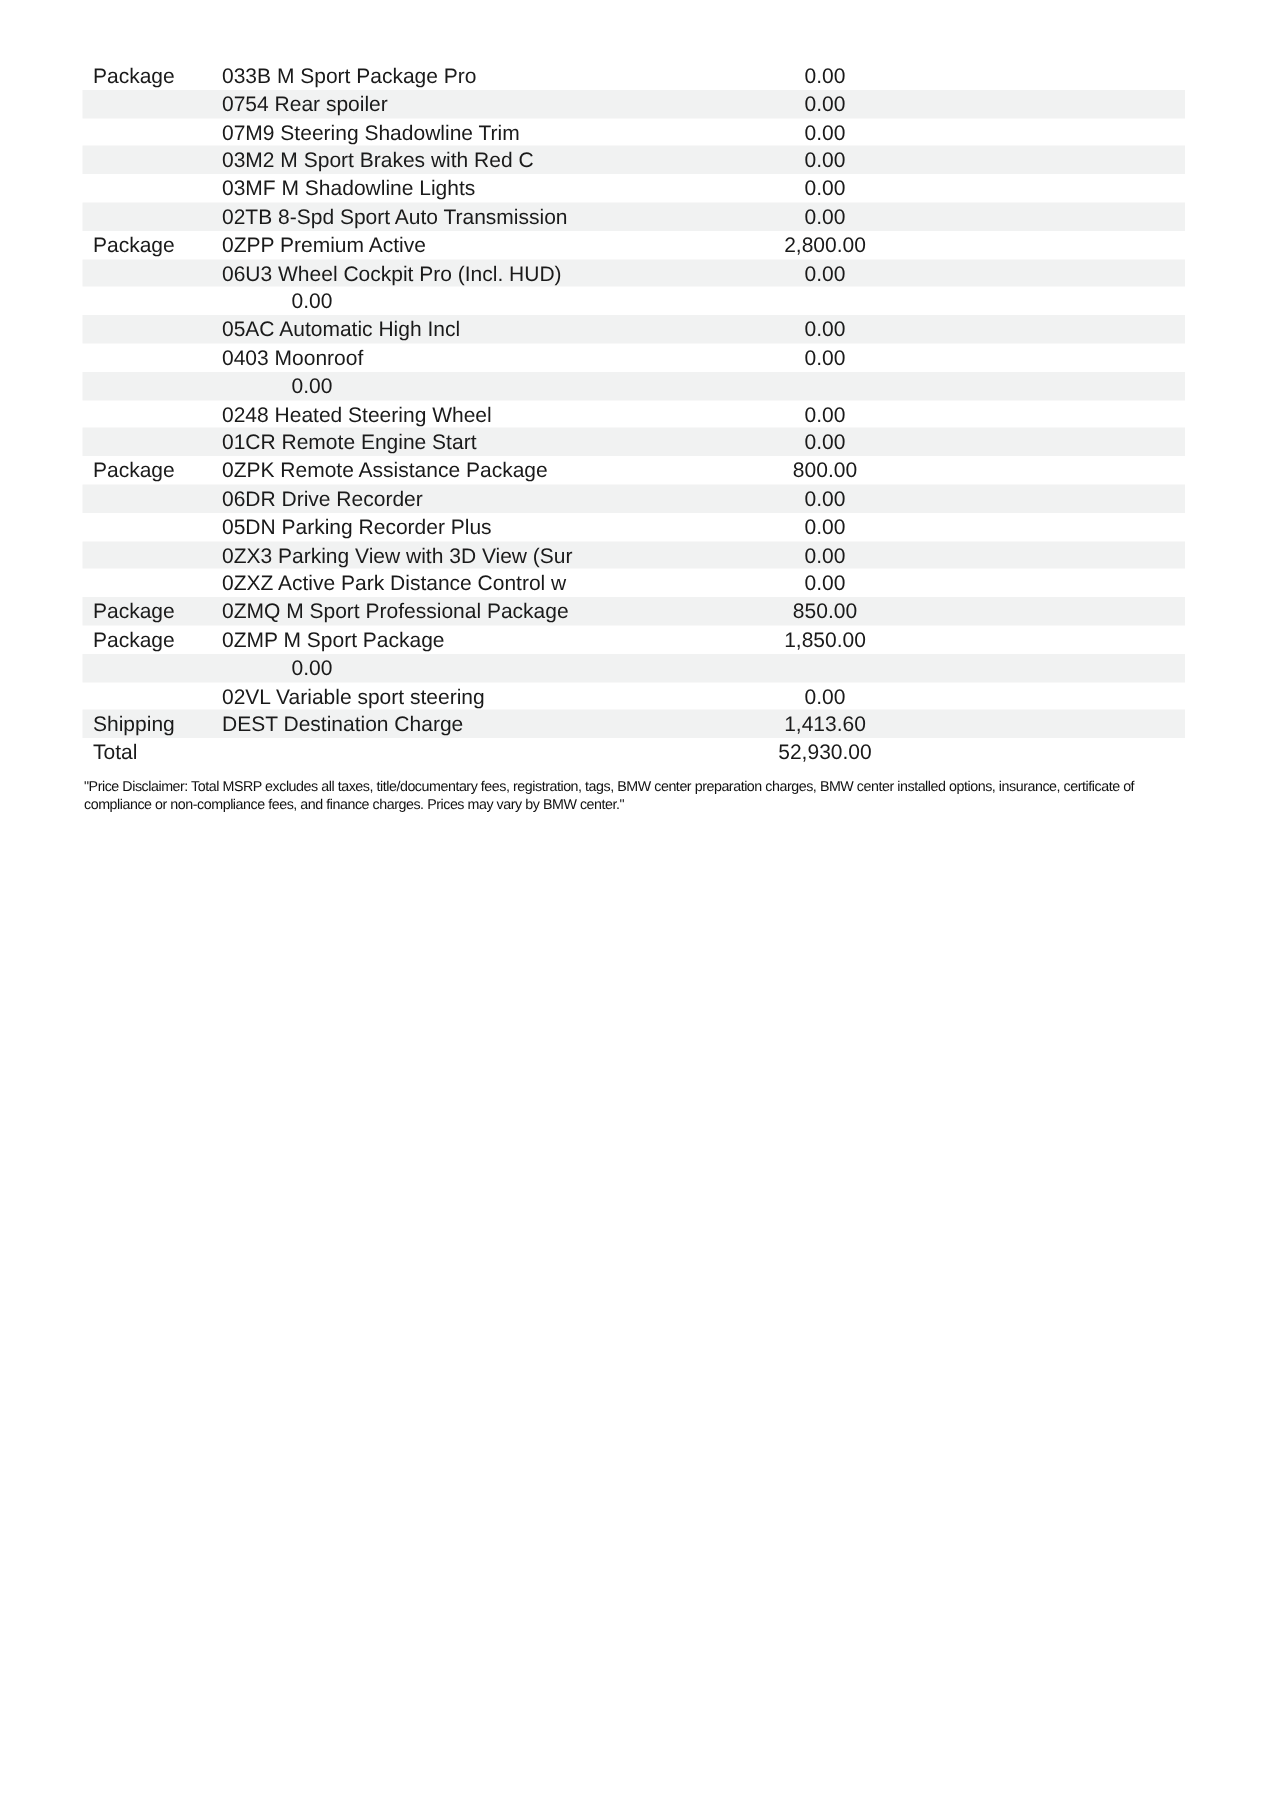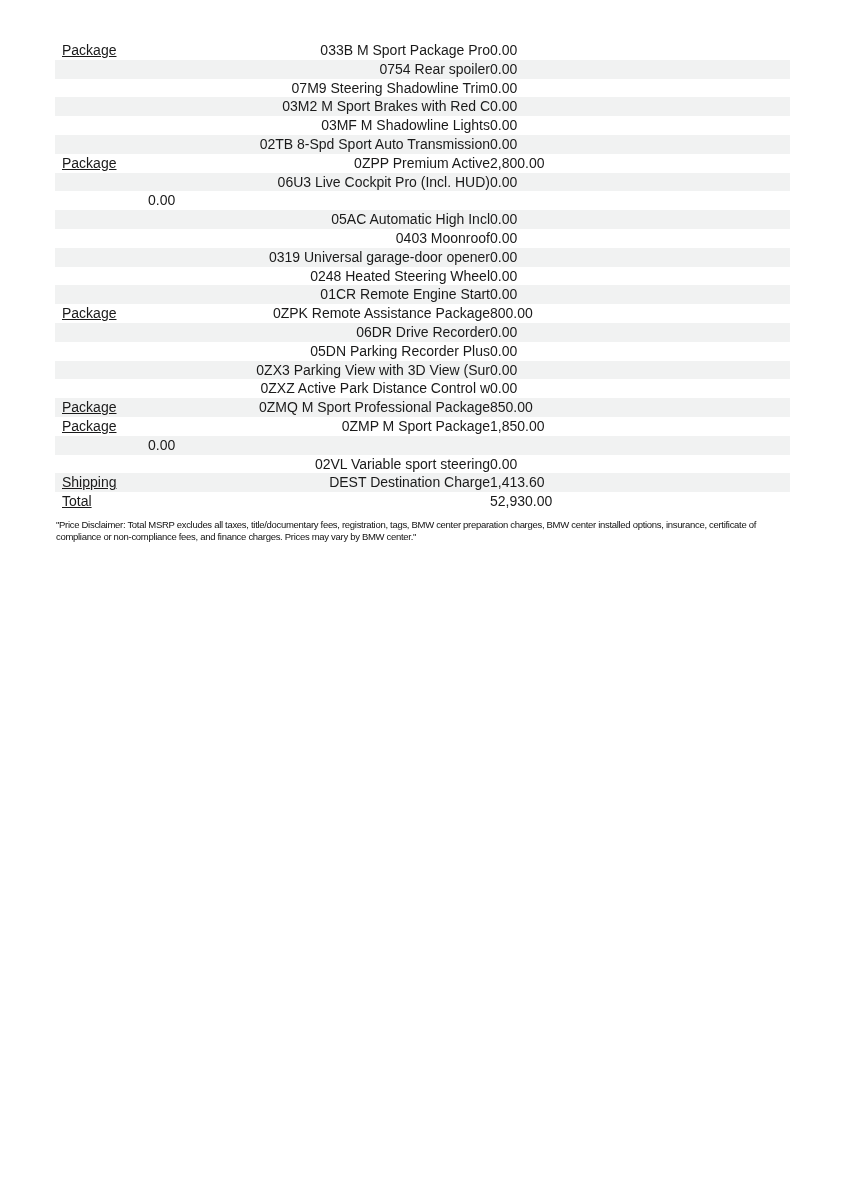--- a/index.html
+++ b/index.html
@@ -29,31 +29,29 @@
     white-space: nowrap;
   }
   .row:nth-child(even) {
     background: var(--stripe, #f1f2f2);
   }
   .cell-label {
     width: 93px;
     padding-left: 7px;
     box-sizing: border-box;
     flex: 0 0 auto;
-    text-decoration: underline;
   }
   .cell-item {
     flex: 1 1 auto;
     overflow: hidden;
-    text-align: right;
   }
   .cell-price {
     width: 120px;
     flex: 0 0 auto;
-    text-align: left;
+    text-align: center;
   }
   .cell-spacer {
     width: 180px;
     flex: 0 0 auto;
   }
   .disclaimer {
     position: absolute;
     left: 56px;
     top: 519px;
     width: 742px;
@@ -104,21 +102,21 @@
     <div class="cell-spacer"></div>
   </div>
     <div class="row">
     <div class="cell-label">Package</div>
     <div class="cell-item">0ZPP Premium Active</div>
     <div class="cell-price">2,800.00</div>
     <div class="cell-spacer"></div>
   </div>
     <div class="row">
     <div class="cell-label"></div>
-    <div class="cell-item">06U3 Live Cockpit Pro (Incl. HUD)</div>
+    <div class="cell-item">06U3 Wheel Cockpit Pro (Incl. HUD)</div>
     <div class="cell-price">0.00</div>
     <div class="cell-spacer"></div>
   </div>
     <div class="row">
     <div class="cell-label"></div>
     <div class="cell-price">0.00</div>
     <div class="cell-spacer"></div>
   </div>
     <div class="row">
     <div class="cell-label"></div>
@@ -127,21 +125,20 @@
     <div class="cell-spacer"></div>
   </div>
     <div class="row">
     <div class="cell-label"></div>
     <div class="cell-item">0403 Moonroof</div>
     <div class="cell-price">0.00</div>
     <div class="cell-spacer"></div>
   </div>
     <div class="row">
     <div class="cell-label"></div>
-    <div class="cell-item">0319 Universal garage-door opener</div>
     <div class="cell-price">0.00</div>
     <div class="cell-spacer"></div>
   </div>
     <div class="row">
     <div class="cell-label"></div>
     <div class="cell-item">0248 Heated Steering Wheel</div>
     <div class="cell-price">0.00</div>
     <div class="cell-spacer"></div>
   </div>
     <div class="row">

